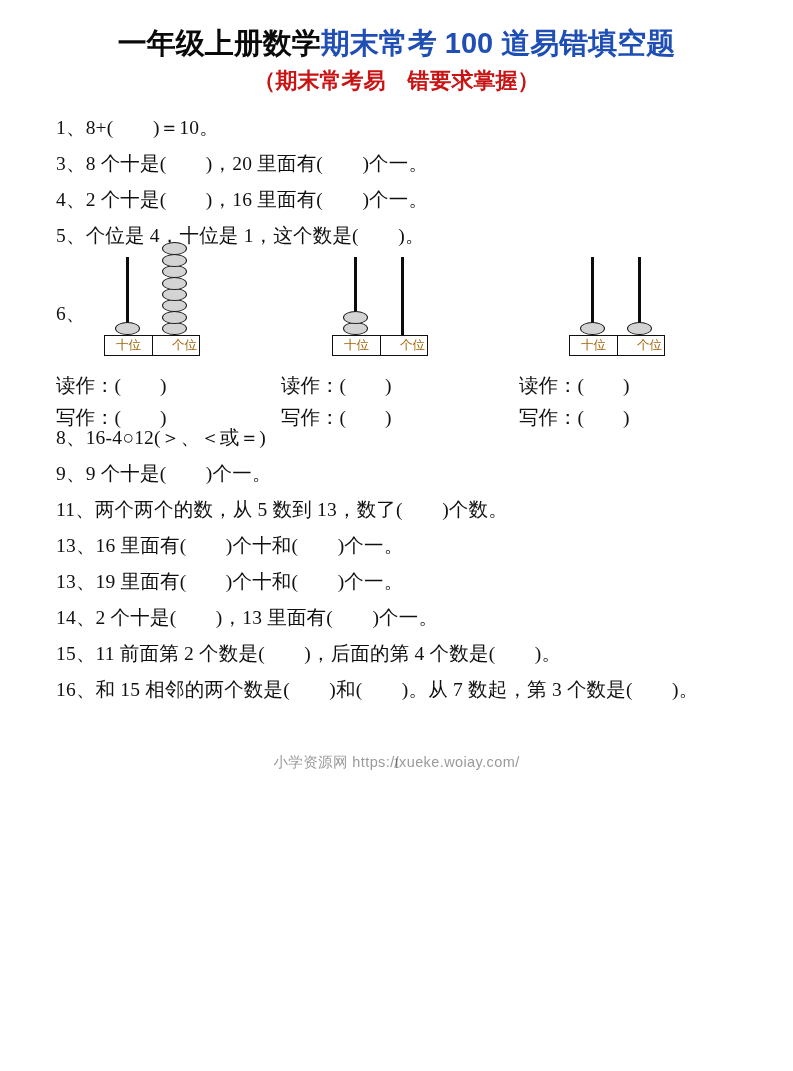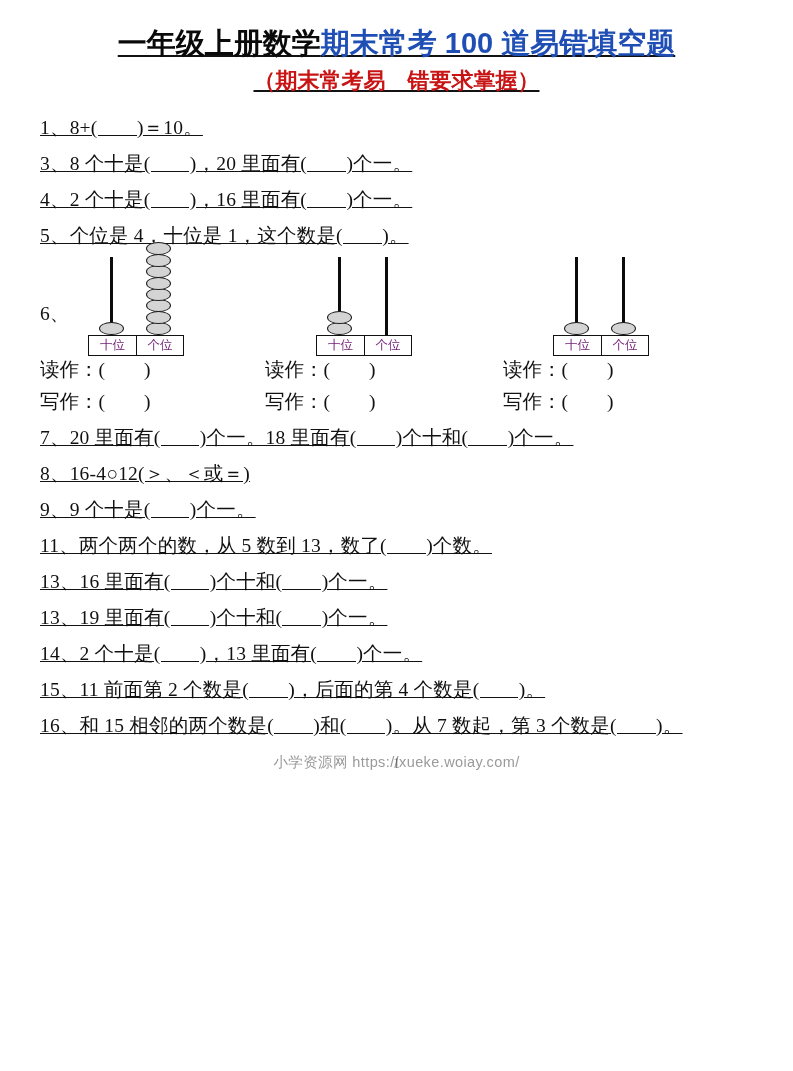--- a/index.html
+++ b/index.html
@@ -11,21 +11,20 @@
     font-family: "Liberation Serif", "DejaVu Serif", serif;
     color: #121212;
   }
   #page {
     position: relative;
     width: 793px;
     height: 784px;
     background: #ffffff;
     overflow: hidden;
     box-sizing: border-box;
-    text-decoration: underline;
   }
 
   
   .title-wrap {
     padding-top: 26px;
     text-align: center;
   }
   .main-title {
     font-family: "Liberation Sans", "DejaVu Sans", sans-serif;
     font-weight: bold;
@@ -41,21 +40,21 @@
     font-weight: bold;
     font-size: 22px;
     color: #c81414;
     margin-top: 6px;
     white-space: nowrap;
   }
 
   
   .qlist {
     margin: 14px 12px 0 0;
-    padding: 0 40px 0 40px;
+    padding: 0 40px 0 56px;
   }
   .q {
     font-size: 19.5px;
     line-height: 36px;
     letter-spacing: 0.2px;
     color: #101010;
     white-space: pre-wrap;
   }
   .q.wrap { white-space: normal; }
 
@@ -98,33 +97,33 @@
     display: flex;
     border: 1.7px solid #111111;
     box-sizing: border-box;
     background: #ffffff;
   }
   .base .cell {
     font-family: "Liberation Sans", "DejaVu Sans", sans-serif;
     font-size: 12.5px;
     line-height: 19px;
     text-align: center;
-    color: #701a75;
+    color: #a16207;
     box-sizing: border-box;
     padding: 0 2px;
   }
-  .base .cell + .cell { border-left: 1.7px solid #111111; }
+  .base .cell + .cell { border-left: 1.7px solid #111111; text-align: right; }
 
   
   .rw-row {
     position: relative;
     height: 32px;
     font-size: 19.5px;
   }
-  .rw-col { position: absolute; top: 0; white-space: pre; }
+  .rw-col { position: absolute; top: 16px; white-space: pre; }
   .rw-c1 { left: 0px; }
   .rw-c2 { left: 225px; }
   .rw-c3 { left: 463px; }
 
   
   .footer {
     position: absolute;
     left: 0;
     right: 0;
     bottom: 12px;
@@ -216,21 +215,20 @@
       <span class="rw-col rw-c1">读作：(　　)</span>
       <span class="rw-col rw-c2">读作：(　　)</span>
       <span class="rw-col rw-c3">读作：(　　)</span>
     </div>
     <div class="rw-row">
       <span class="rw-col rw-c1">写作：(　　)</span>
       <span class="rw-col rw-c2">写作：(　　)</span>
       <span class="rw-col rw-c3">写作：(　　)</span>
     </div>
 
-    <div class="q">7、20 里面有(　　)个一。18 里面有(　　)个十和(　　)个一。</div>
     <div class="q">8、16-4○12(＞、＜或＝)</div>
     <div class="q">9、9 个十是(　　)个一。</div>
     <div class="q">11、两个两个的数，从 5 数到 13，数了(　　)个数。</div>
     <div class="q">13、16 里面有(　　)个十和(　　)个一。</div>
     <div class="q">13、19 里面有(　　)个十和(　　)个一。</div>
     <div class="q">14、2 个十是(　　)，13 里面有(　　)个一。</div>
     <div class="q">15、11 前面第 2 个数是(　　)，后面的第 4 个数是(　　)。</div>
     <div class="q wrap">16、和 15 相邻的两个数是(　　)和(　　)。从 7 数起，第 3 个数是(　　)。</div>
   </div>
 

